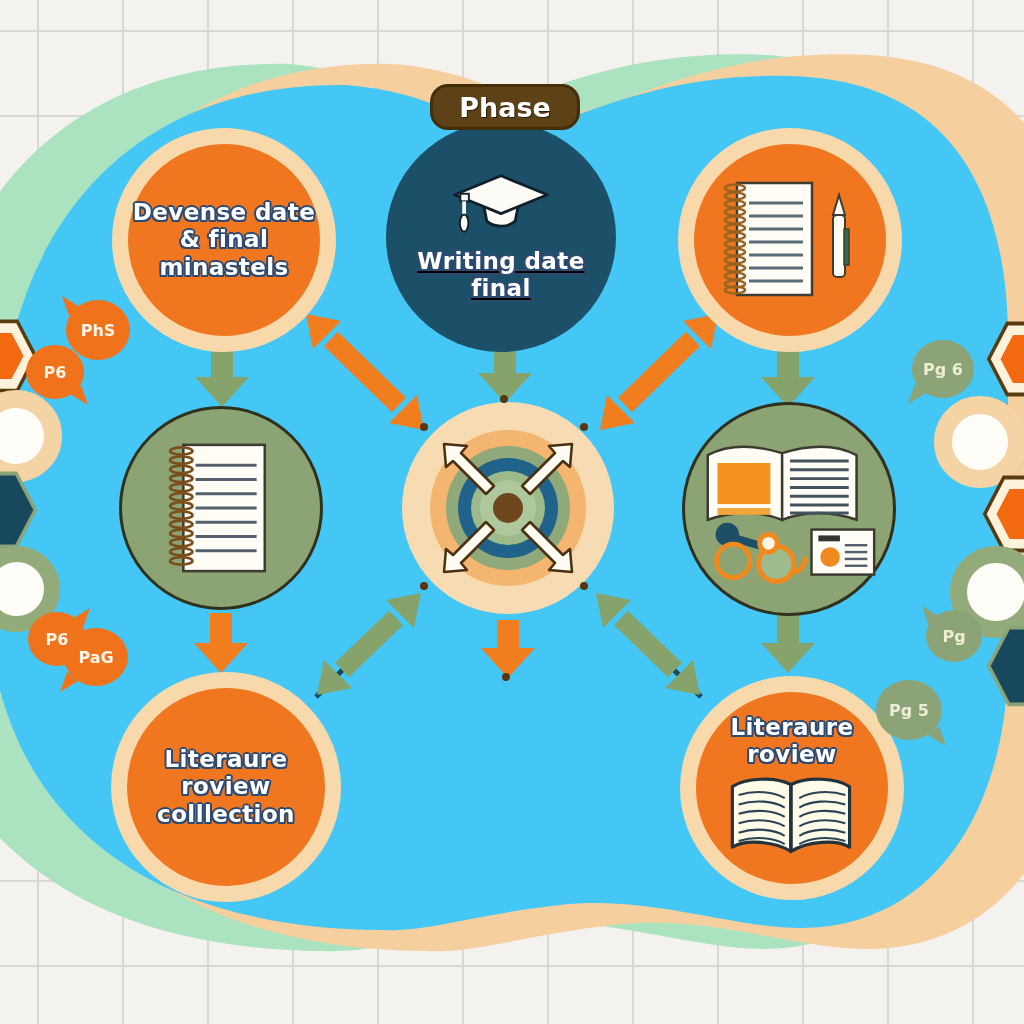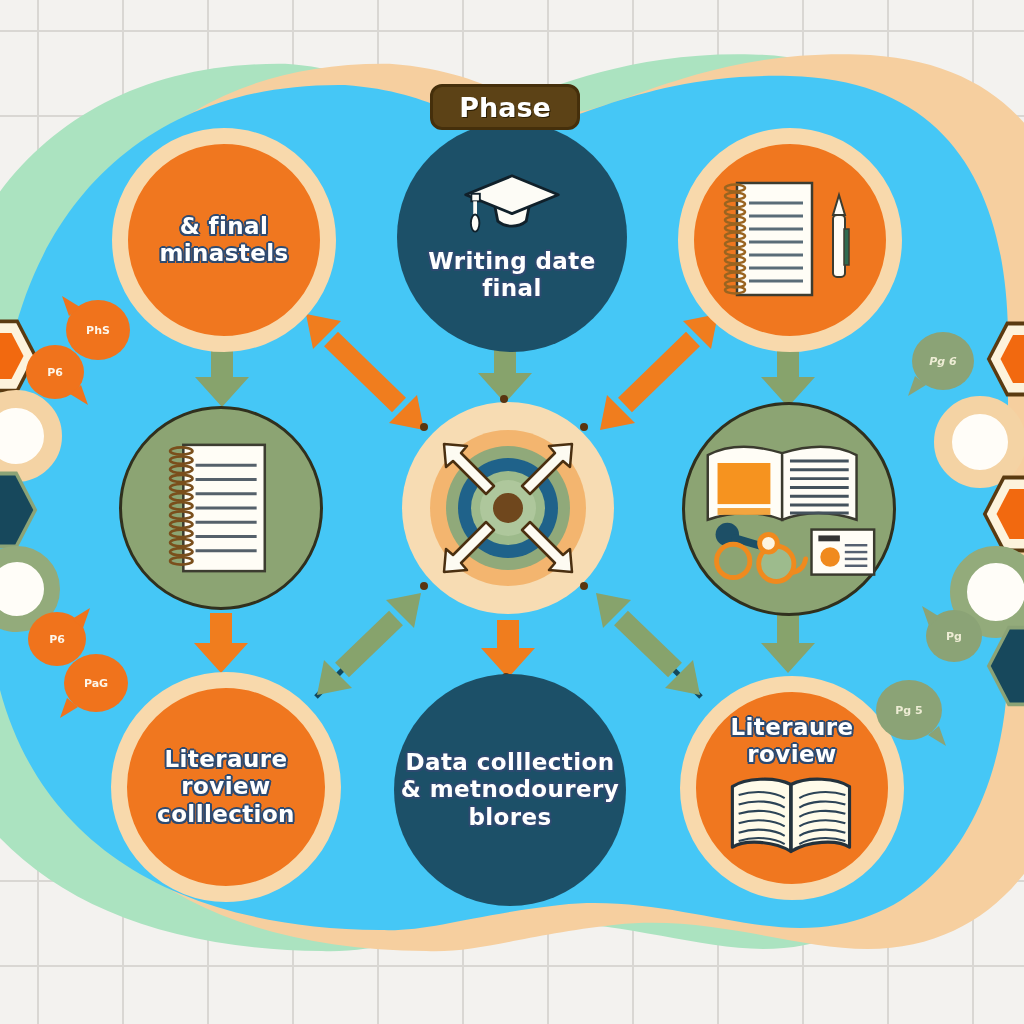--- a/index.html
+++ b/index.html
@@ -11,40 +11,40 @@
       linear-gradient(to right, #d9d7d3 2px, transparent 2px),
       linear-gradient(to bottom, #d9d7d3 2px, transparent 2px);
     background-size:85px 85px;
     background-position:37px 30px;
   }
   .layer { position:absolute; left:0; top:0; }
   
   .circle { position:absolute; border-radius:50%; display:flex; flex-direction:column;
             align-items:center; justify-content:center; box-sizing:border-box; gap:6px; }
   #n-tl { left:112px; top:128px; width:224px; height:224px; background:#f0771f; border:16px solid #f8d9ac; }
-  #n-tc { left:397px; top:122px; width:230px; height:230px; background:#1c5068; }
+  #n-tc { left:386px; top:122px; width:230px; height:230px; background:#1c5068;text-decoration:underline; }
   #n-tr { left:678px; top:128px; width:224px; height:224px; background:#f0771f; border:16px solid #f8d9ac; }
   #n-ml { left:119px; top:406px; width:204px; height:204px; background:#8ca473; border:3px solid #30301e; }
   #n-mr { left:682px; top:402px; width:214px; height:214px; background:#8ca473; border:3px solid #30301e; }
   #n-bl { left:111px; top:672px; width:230px; height:230px; background:#f0771f; border:16px solid #f8d9ac; }
   #n-bc { left:394px; top:674px; width:232px; height:232px; background:#1c5068; }
   #n-br { left:680px; top:676px; width:224px; height:224px; background:#f0771f; border:16px solid #f8d9ac; }
   .node-label { color:#fff; font-weight:bold; text-align:center; font-size:23px; line-height:1.18;
     letter-spacing:0.4px;
     text-shadow: 2px 0 0 #2e4a70, -2px 0 0 #2e4a70, 0 2px 0 #2e4a70, 0 -2px 0 #2e4a70,
                  1.5px 1.5px 0 #2e4a70, -1.5px -1.5px 0 #2e4a70,
                  1.5px -1.5px 0 #2e4a70, -1.5px 1.5px 0 #2e4a70; }
   
   .title-box { position:absolute; left:430px; top:84px; width:150px; height:46px;
-    background:#5c4216; border:3px solid #452f0b; border-radius:12px; box-sizing:border-box;
+    background:#5c4216; border:3px solid #452f0b; border-radius:18px; box-sizing:border-box;
     display:flex; align-items:center; justify-content:center;
     color:#fff; font-size:27px; font-weight:bold; text-shadow:1px 1px 0 #2c1f06; }
   
   .bubble { position:absolute; border-radius:50%; display:flex; align-items:center;
-    justify-content:center; font-size:11px; font-weight:bold; background:var(--bc); }
+    justify-content:center; font-size:16px; font-weight:bold; background:var(--bc); }
   .bubble::after { content:""; position:absolute; width:20px; height:20px; background:var(--bc); }
   .tail-tl::after { left:-6px; top:-4px;  clip-path:polygon(10% 0, 100% 55%, 45% 100%); }
   .tail-tr::after { right:-6px; top:-4px; clip-path:polygon(90% 0, 0 55%, 55% 100%); }
   .tail-bl::after { left:-6px; bottom:-6px;  clip-path:polygon(10% 100%, 45% 0, 100% 45%); }
   .tail-br::after { right:-6px; bottom:-6px; clip-path:polygon(90% 100%, 55% 0, 0 45%); }
   .bubble-orange { --bc:#f0731c; color:#fdf6ea; }
   .bubble-green  { --bc:#8ba376; color:#edecd4; }
   
   .donut { position:absolute; border-radius:50%; background:#fffdf8; box-sizing:border-box; }
   
@@ -136,20 +136,21 @@
         <circle cx="584" cy="427" r="4"></circle>
       <circle cx="424" cy="586" r="4"></circle>
         <circle cx="584" cy="586" r="4"></circle>
       <circle cx="504" cy="399" r="4"></circle>
         <circle cx="506" cy="677" r="4"></circle>
     </g>
   </svg>
 
   <div class="circle" id="n-tl">
     <div class="node-label">
+      <div>Devense date</div>
       <div>&amp; final minastels</div>
     </div>
   </div>
 
   <div class="circle" id="n-tc">
     <svg width="104" height="70" viewBox="0 0 110 74">
       <path d="M36,32 L74,32 L70,52 C62,59 48,59 40,52 Z" fill="#fdfcf6" stroke="#10202a" stroke-width="3" stroke-linejoin="round"></path>
       <polygon points="55,4 104,24 55,44 6,24" fill="#fdfcf6" stroke="#10202a" stroke-width="3" stroke-linejoin="round"></polygon>
       <rect x="12" y="23" width="9" height="8" fill="#fdfcf6" stroke="#10202a" stroke-width="2"></rect>
       <line x1="16" y1="31" x2="16" y2="46" stroke="#fdfcf6" stroke-width="4"></line>
@@ -266,27 +267,20 @@
     </svg>
   </div>
 
   <div class="circle" id="n-bl">
     <div class="node-label">
       <div>Literaure roview</div>
       <div>colllection</div>
     </div>
   </div>
 
-  <div class="circle" id="n-bc">
-    <div class="node-label">
-      <div>Data colllection</div>
-      <div>&amp; metnodourery</div>
-      <div>blores</div>
-    </div>
-  </div>
 
   <div class="circle" id="n-br">
     <div class="node-label">
       <div>Literaure roview</div>
     </div>
     <svg width="136" height="88" viewBox="0 0 130 84">
       <path d="M64,10 C48,2 20,4 8,12 L8,70 C20,62 48,64 64,74 Z" fill="#fffbe9" stroke="#24323c" stroke-width="3" stroke-linejoin="round"></path>
       <path d="M64,10 C80,2 108,4 120,12 L120,70 C108,62 80,64 64,74 Z" fill="#fffbe9" stroke="#24323c" stroke-width="3" stroke-linejoin="round"></path>
       <g fill="none" stroke="#2c4356" stroke-width="2">
         <path d="M14,20 C30,15 48,17 58,23"></path>
@@ -318,25 +312,25 @@
     <span>P6</span>
   </div>
   <div class="donut" style="left:-30px; top:390px; width:92px; height:92px; border:18px solid #f4d3a4;"></div>
   <div class="hex" style="left:-42px; top:470px; width:80px; height:80px; background:#8ba376;">
     <div class="hex-i" style="background:#17485c;"></div>
   </div>
   <div class="donut" style="left:-26px; top:546px; width:86px; height:86px; border:16px solid #93ab7b;"></div>
   <div class="bubble bubble-orange tail-tr" style="left:28px; top:612px; width:58px; height:54px;">
     <span>P6</span>
   </div>
-  <div class="bubble bubble-orange tail-bl" style="left:64px; top:654px; width:64px; height:58px;justify-content:center;">
+  <div class="bubble bubble-orange tail-bl" style="left:64px; top:628px; width:64px; height:58px;justify-content:center;">
     <span>PaG</span>
   </div>
 
-  <div class="bubble bubble-green tail-bl" style="left:912px; top:332px; width:62px; height:58px;font-style:italic;">
+  <div class="bubble bubble-green tail-bl" style="left:912px; top:340px; width:62px; height:58px;">
     <span>Pg 6</span>
   </div>
   <div class="hex" style="left:986px; top:320px; width:78px; height:78px; background:#5a3a10;">
     <div class="hex-i" style="background:#fdf3dc;">
         <div class="hex-i2" style="position:absolute; background:#f2690f;"></div>
       </div>
   </div>
   <div class="donut" style="left:934px; top:396px; width:92px; height:92px; border:18px solid #f4d3a4;"></div>
   <div class="hex" style="left:982px; top:474px; width:80px; height:80px; background:#5a3a10;">
     <div class="hex-i" style="background:#fdf3dc;">

